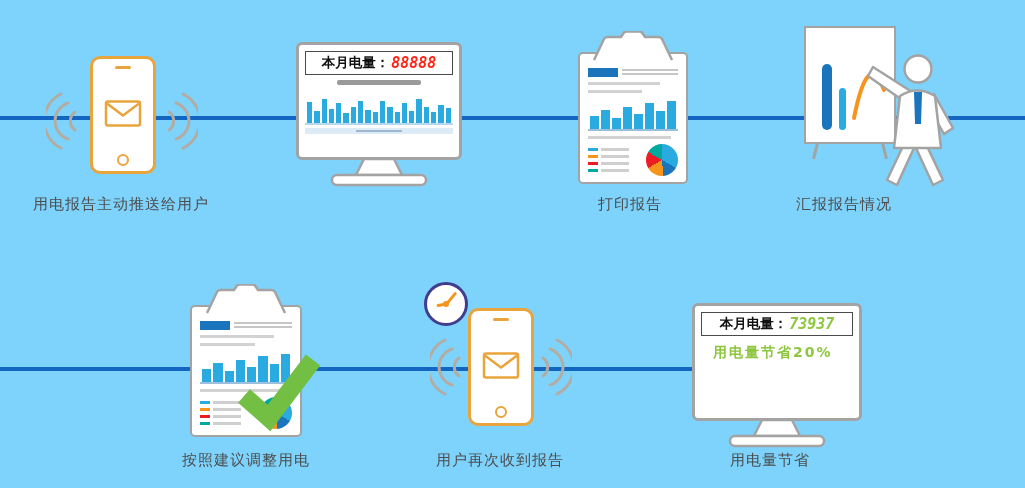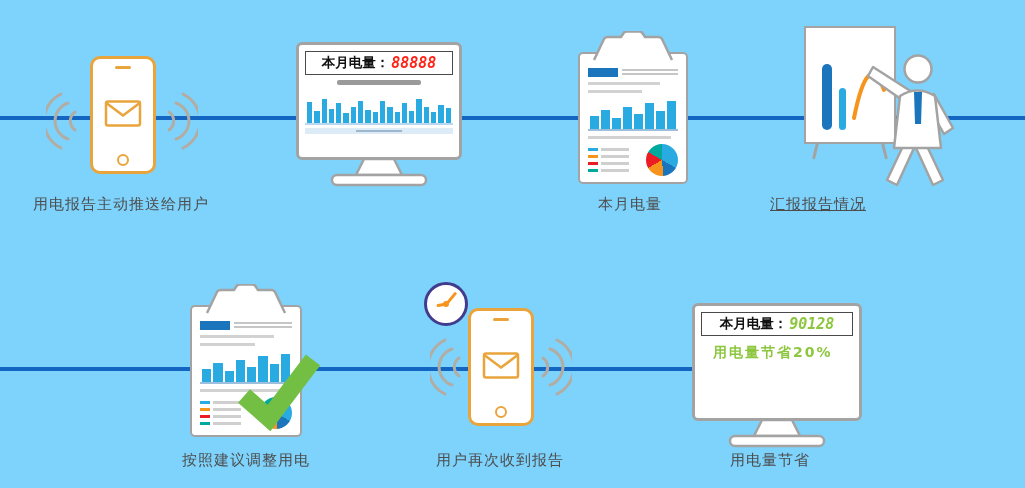--- a/index.html
+++ b/index.html
@@ -277,32 +277,32 @@
       <path class="wave" d="M15 8 a30 30 0 0 0 0 54"></path>
       <path class="wave" d="M22 17 a19 19 0 0 0 0 36"></path>
       <path class="wave" d="M29 26 a11 11 0 0 0 0 18"></path>
     </svg>
   </div>
 
   <div class="monitor" style="left:692px;top:303px;width:170px;">
     <div class="screen" style="height:118px;">
       <div class="title-box">
         <span class="screen-title">本月电量：</span>
-        <span class="digits green">90128</span>
+        <span class="digits green">73937</span>
       </div>
       <div class="green-line">
         <span>用电量节省20%</span>
       </div>
     </div>
     <svg class="stand" width="130" height="30" viewBox="0 0 130 30">
       <path class="outline" d="M50 1 L80 1 L88 17 L42 17 Z"></path>
       <rect class="outline" x="18" y="17" width="94" height="10" rx="5"></rect>
     </svg>
   </div>
 
   <div class="step-label" style="left:121px;top:195px;">用电报告主动推送给用户</div>
-  <div class="step-label" style="left:630px;top:195px;">本月电量</div>
-  <div class="step-label" style="left:818px;top:195px;text-decoration:underline;">汇报报告情况</div>
+  <div class="step-label" style="left:630px;top:195px;">打印报告</div>
+  <div class="step-label" style="left:844px;top:195px;">汇报报告情况</div>
   <div class="step-label" style="left:246px;top:451px;">按照建议调整用电</div>
   <div class="step-label" style="left:500px;top:451px;">用户再次收到报告</div>
   <div class="step-label" style="left:770px;top:451px;">用电量节省</div>
 
 </div>
 
 </body></html>

